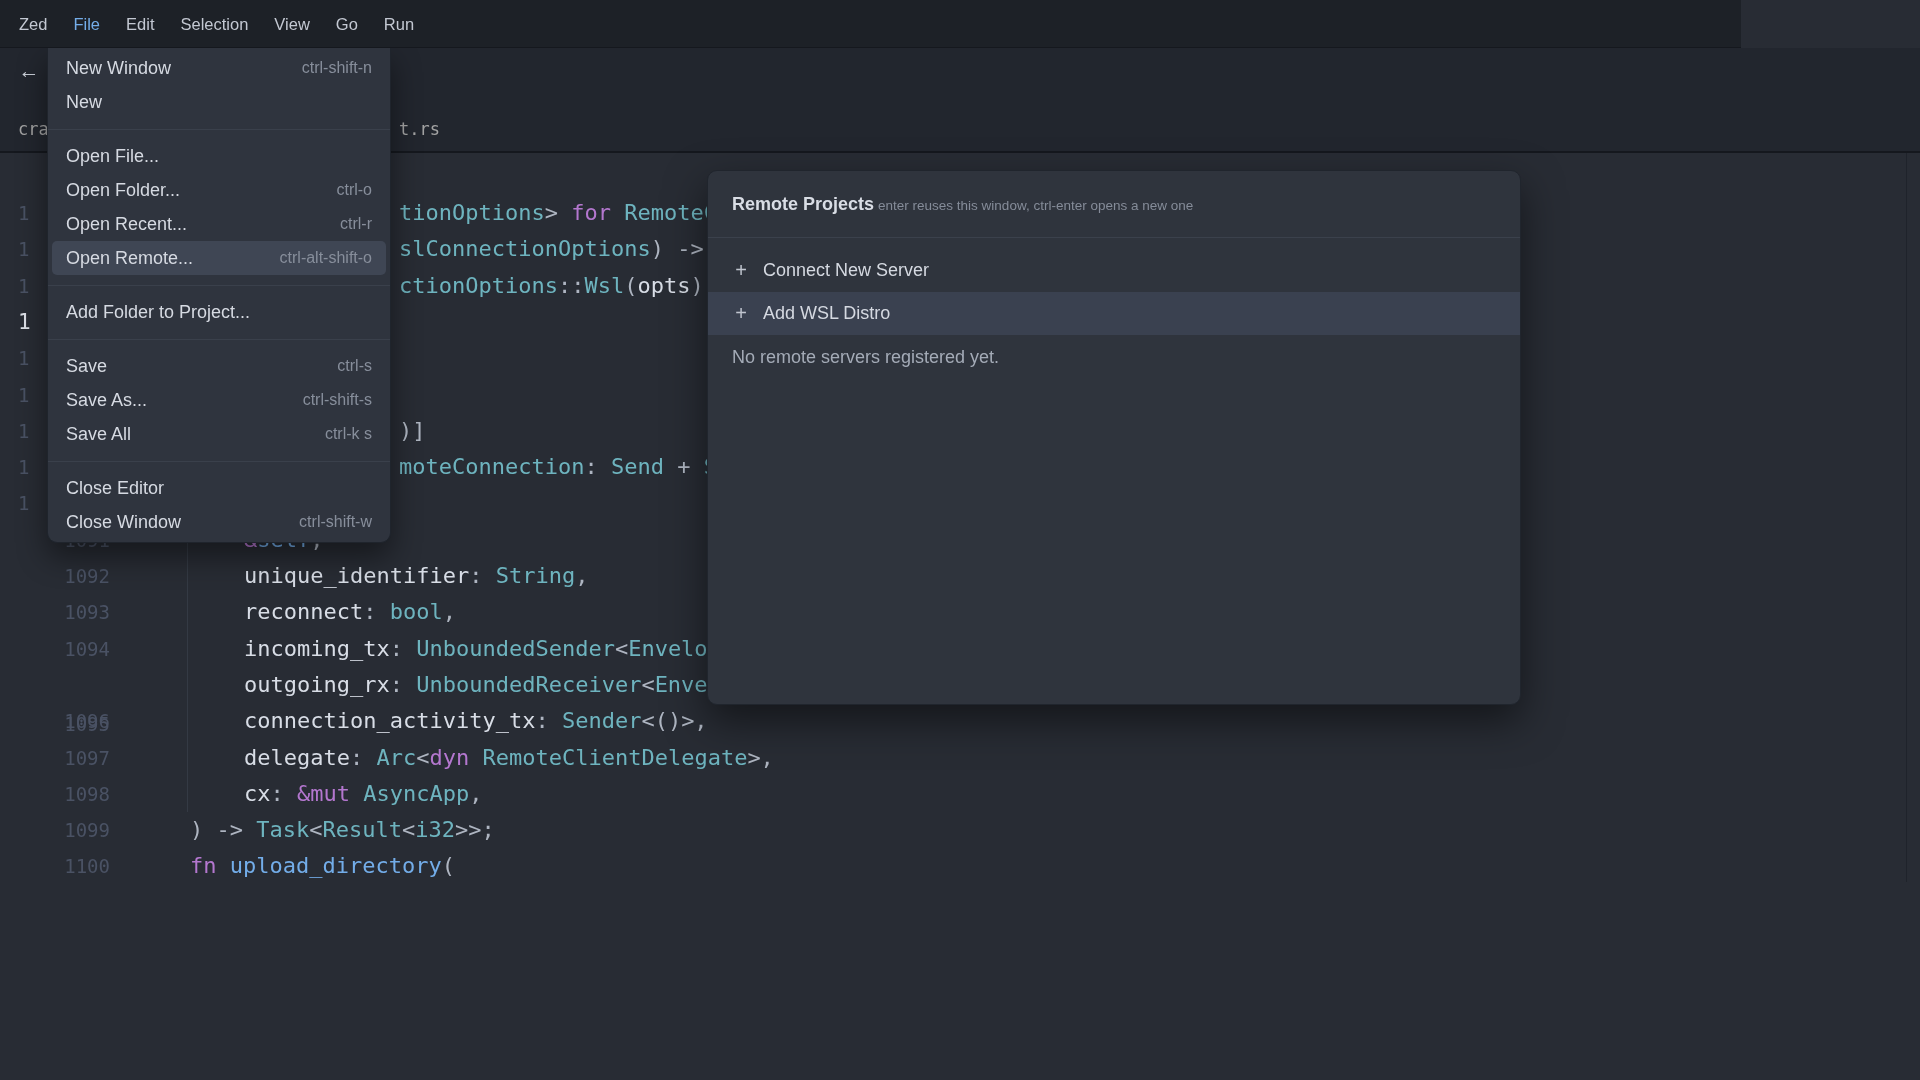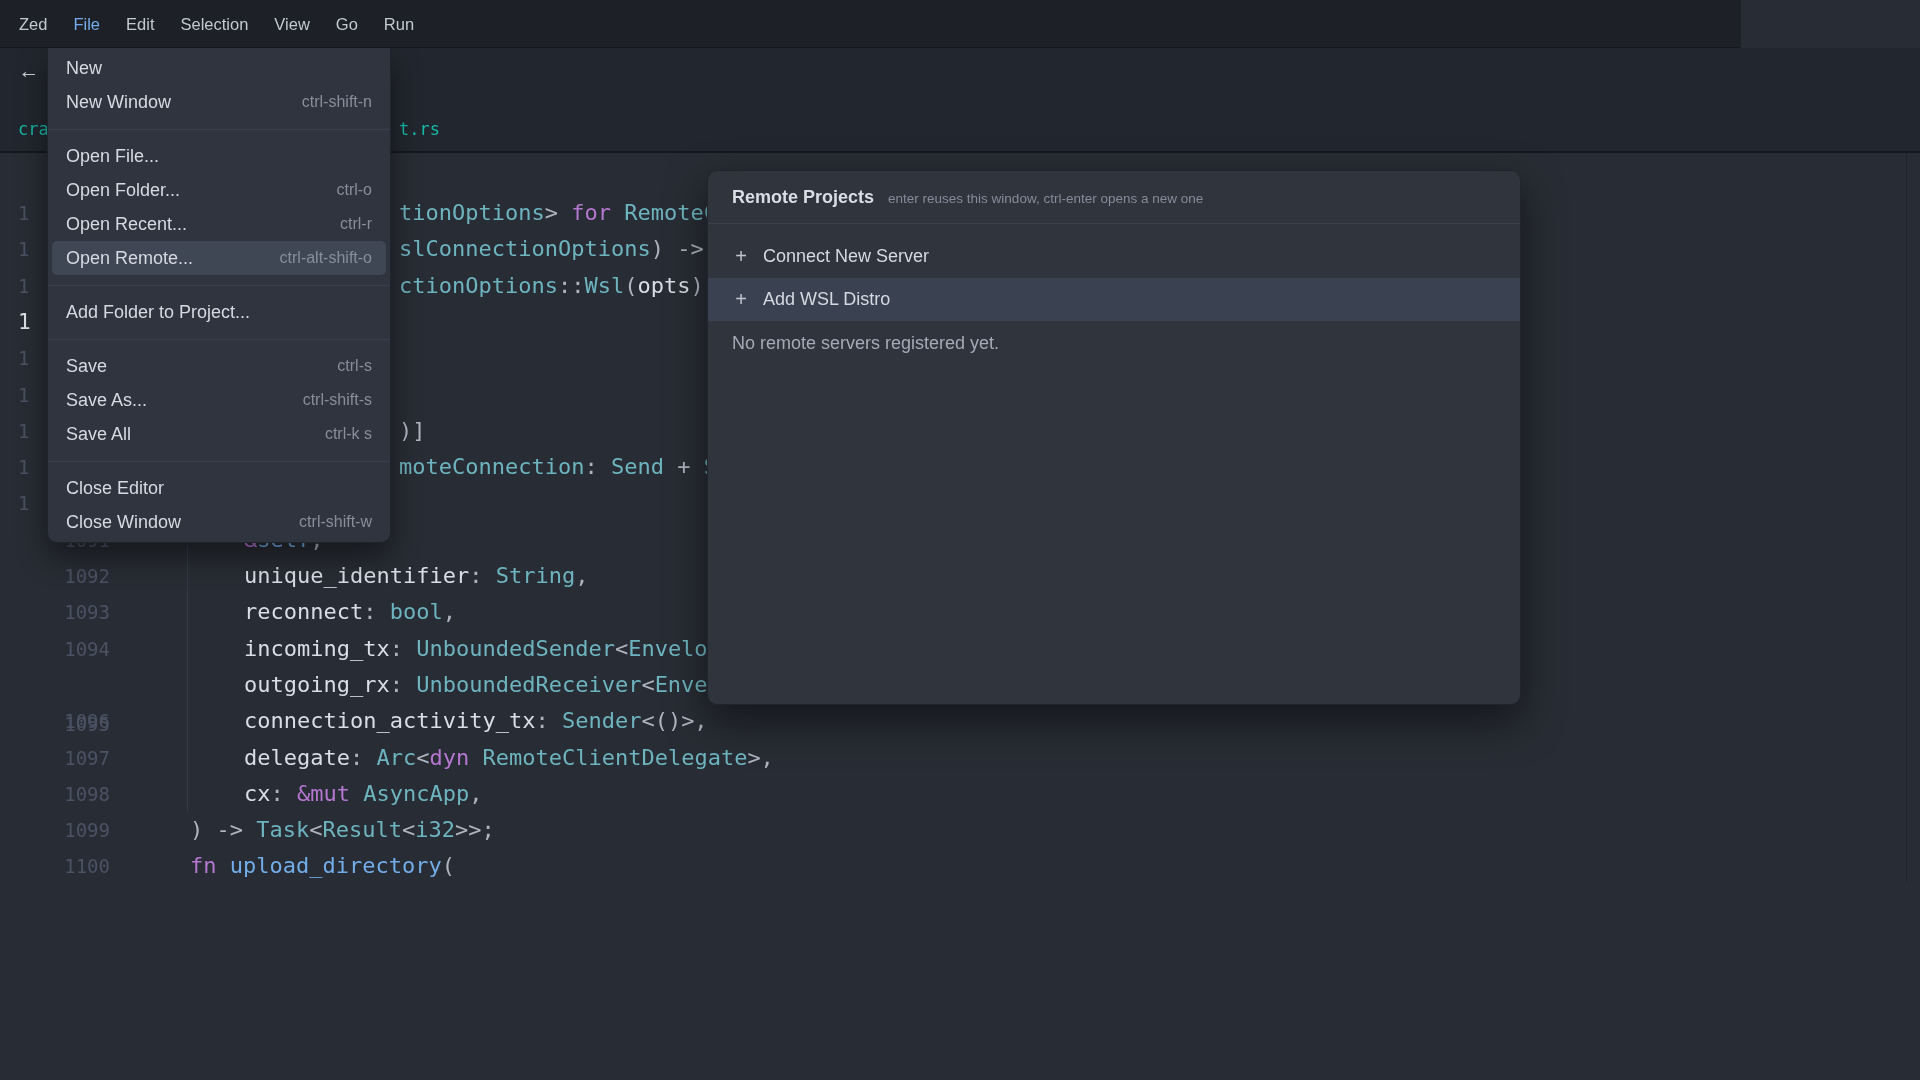--- a/index.html
+++ b/index.html
@@ -23,21 +23,21 @@
   .tabbar {
     position:absolute; left:0; top:48px; width:1920px; height:105px;
     background:#22262e; border-bottom:2px solid #15181e; z-index:2;
   }
   .back-btn {
     position:absolute; left:14px; top:8px; width:30px; height:30px;
     font-size:21px; color:#c9ced7; display:flex; align-items:center; justify-content:center;
   }
   .crumb {
     position:absolute; top:66px; height:30px; line-height:30px;
-    font-family:"DejaVu Sans Mono", monospace; font-size:17px; color:#14b8a6;
+    font-family:"DejaVu Sans Mono", monospace; font-size:17px; color:#a3a3a3;
   }
   .crumb.left { left:18px; }
   .crumb.right { left:399px; }
 
   
   .editor { position:absolute; left:0; top:0; width:1920px; height:882px; z-index:1; }
   .stub {
     position:absolute; left:18px; width:40px; height:36px;
     font-family:"DejaVu Sans Mono", monospace; font-size:19px; line-height:36px; color:#4a5264;
   }
@@ -74,21 +74,21 @@
   .mi-key { font-size:16px; color:#878e9b; padding-left:16px; }
   .menu-sep { height:1px; background:#3a404b; margin:9.5px 0; }
 
   
   .modal {
     position:absolute; left:707px; top:170px; width:814px; height:535px;
     background:#2f343d; border:1px solid #20252d; border-radius:10px;
     z-index:20; box-shadow:0 16px 40px rgba(0,0,0,0.5); overflow:hidden;
   }
   .modal-header {
-    height:53px; display:flex; align-items:center; gap:14px;
+    height:67px; display:flex; align-items:center; gap:4px;
     padding:0 24px; border-bottom:1px solid #3b414c;
   }
   .modal-title { font-size:18px; font-weight:600; color:#d9dde5; }
   .modal-hint  { font-size:13.5px; color:#858c99; padding-top:3px; }
   .modal-list  { padding-top:11px; }
   .modal-row {
     height:43px; display:flex; align-items:center; gap:13px;
     padding:0 24px; font-size:18px; color:#d5d9e1; cursor:default;
   }
   .modal-row.hl { background:#3a4150; }
@@ -156,25 +156,25 @@
       <div class="modal-row hl">
         <span class="plus">+</span>
         <span>Add WSL Distro</span>
       </div>
     </div>
   <div class="modal-empty">No remote servers registered yet.</div>
 </div>
 
 <div class="file-menu">
     <div class="menu-item">
-      <span class="mi-label">New</span>
-    </div>
-    <div class="menu-item">
       <span class="mi-label">New Window</span>
       <span class="mi-key">ctrl-shift-n</span>
+    </div>
+    <div class="menu-item">
+      <span class="mi-label">New</span>
     </div>
     <div class="menu-sep"></div>
     <div class="menu-item">
       <span class="mi-label">Open File...</span>
     </div>
     <div class="menu-item">
       <span class="mi-label">Open Folder...</span>
       <span class="mi-key">ctrl-o</span>
     </div>
     <div class="menu-item">

